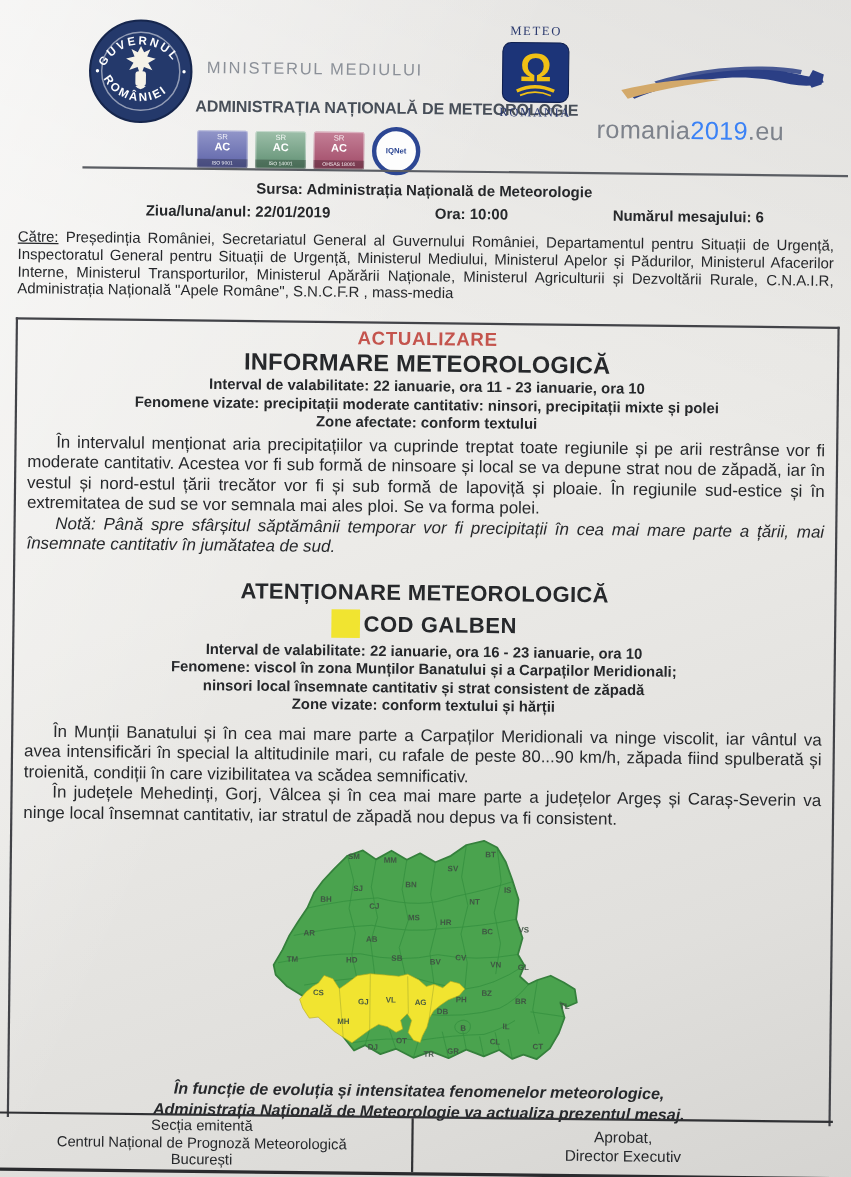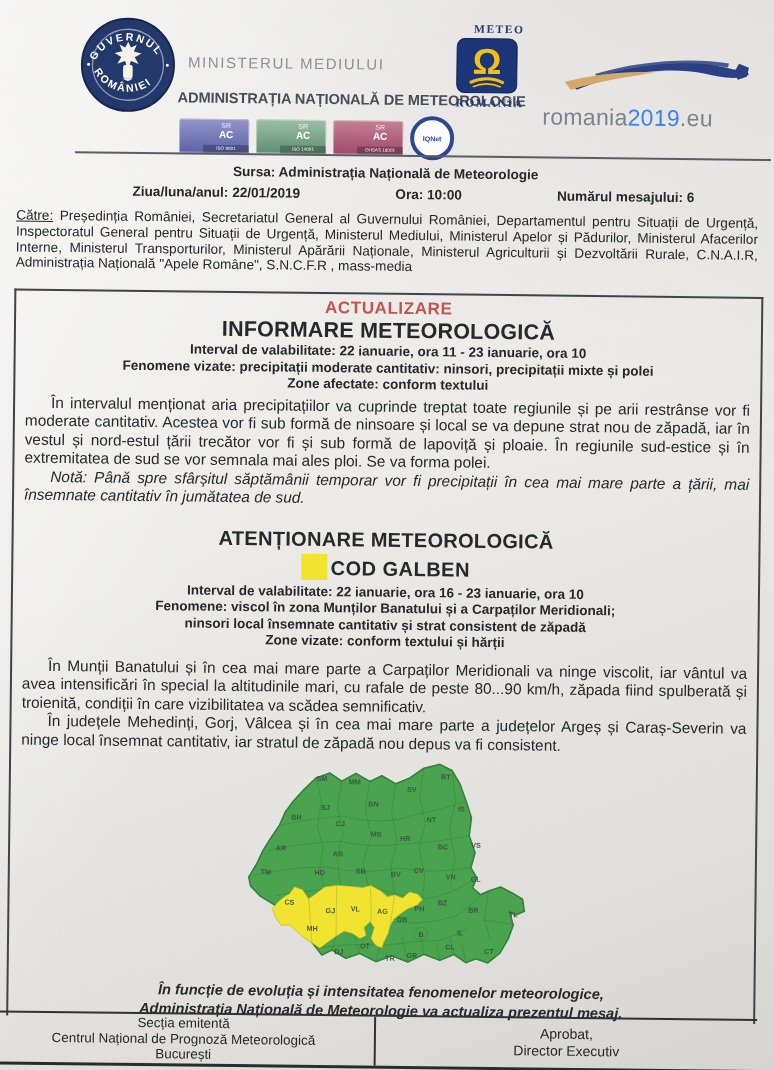--- a/index.html
+++ b/index.html
@@ -13,31 +13,31 @@
   }
   .sheet{position:absolute;inset:0;transform:rotate(.65deg);transform-origin:60px 60px;}
   .abs{position:absolute;}
 
   
   .gov-seal{left:80px;top:16px;width:96px;height:96px;}
   .ministry{left:188px;top:52px;font-size:15px;letter-spacing:1.6px;color:#8b9098;}
   .administration{left:178px;top:88px;font-size:14.6px;font-weight:700;color:#474e58;letter-spacing:-.1px;}
   .badges{left:180px;top:112px;display:flex;gap:7px;align-items:center;}
   .badge{width:46px;height:34px;border-radius:2px;display:flex;flex-direction:column;align-items:center;
-         color:#fff;box-shadow:0 0 0 1px rgba(255,255,255,.4) inset;padding-left:24px;}
+         color:#fff;box-shadow:0 0 0 1px rgba(255,255,255,.4) inset;}
   .badge .b1{font-size:7px;line-height:8px;margin-top:3px;opacity:.9;}
   .badge .b2{font-size:10px;line-height:10px;font-weight:700;}
   .badge .b3{font-size:4.6px;line-height:8px;margin-top:auto;width:100%;text-align:center;background:rgba(0,0,0,.28);opacity:.9;}
   .badge.blue{background:linear-gradient(#9296c9,#5d63a8);}
   .badge.green{background:linear-gradient(#9dbfa9,#5f8f72);}
   .badge.red{background:linear-gradient(#c47f96,#a04a67);}
   .iqnet{width:36px;height:36px;border-radius:50%;background:#fdfdfd;border:4px solid #2c4693;
          display:flex;align-items:center;justify-content:center;font-size:7px;font-weight:700;color:#2c4693;}
   .meteo{left:450px;top:18px;width:74px;text-align:center;}
-  .meteo .cap{font-family:"Liberation Serif",serif;font-weight:700;font-size:11.5px;letter-spacing:1.5px;color:#2b3a6e;text-align:right;}
+  .meteo .cap{font-family:"Liberation Serif",serif;font-weight:400;font-size:11.5px;letter-spacing:1.5px;color:#2b3a6e;}
   .meteo svg{display:block;margin:3px auto;}
   .ro2019{left:543px;top:46px;width:228px;}
   .ro2019 .txt{font-size:23px;color:#7d828b;letter-spacing:.3px;margin-top:2px;}
   .ro2019 .txt .num{color:#3b82f6;}
   .header-rule{left:76px;top:151px;width:696px;border-top:2px solid #5a5d63;}
 
   
   .sursa{top:162px;left:0;width:774px;text-align:center;font-size:13.6px;font-weight:700;}
   .sursa .u{}
   .meta-row{top:183px;left:0;right:0;display:flex;justify-content:space-between;

